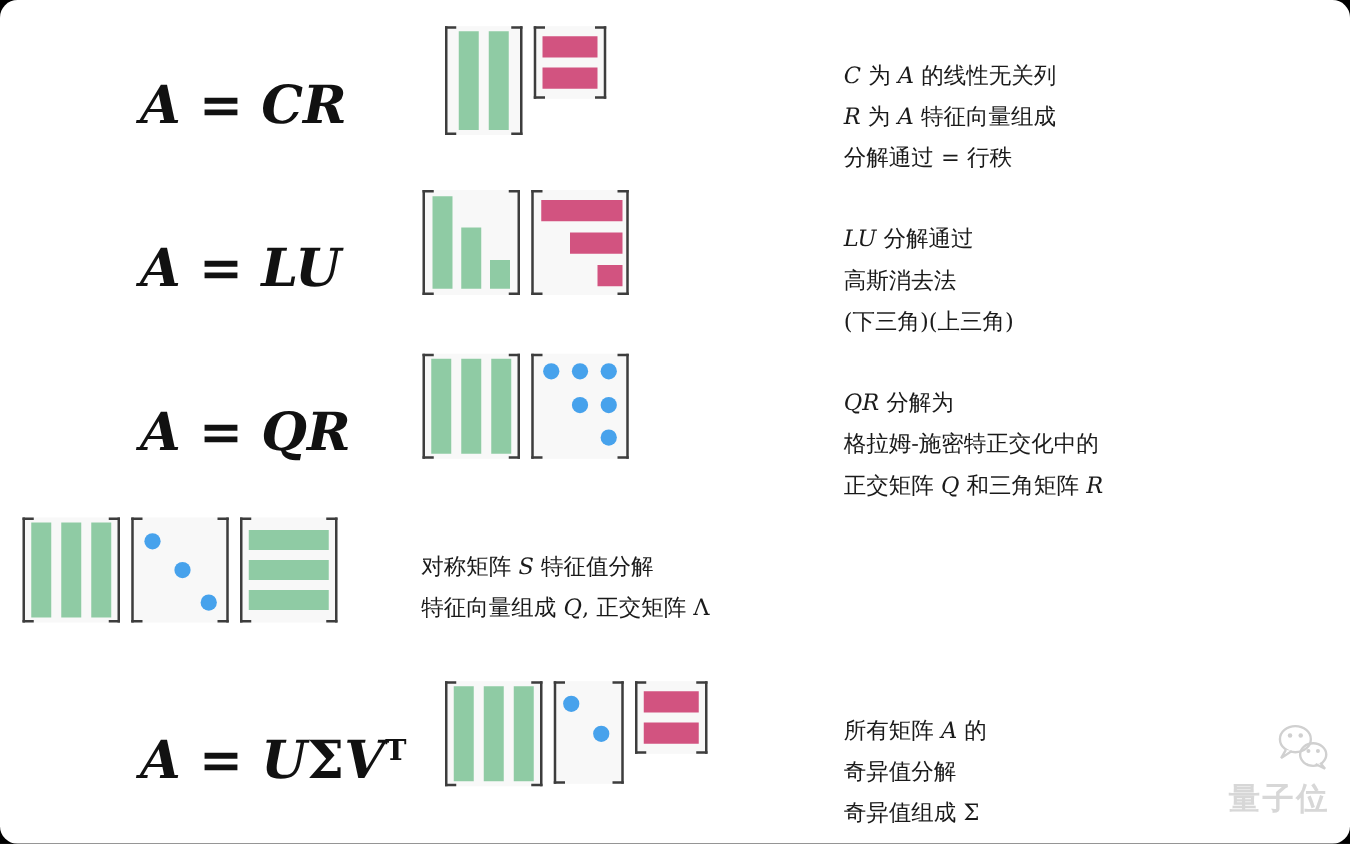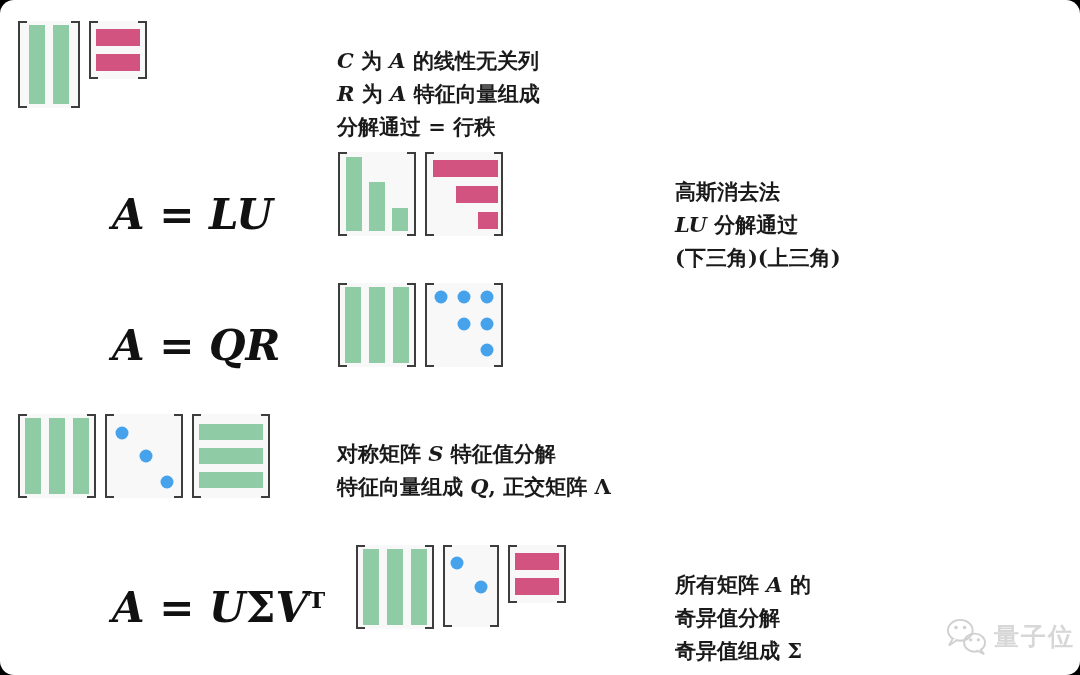--- a/index.html
+++ b/index.html
@@ -24,21 +24,21 @@
   .seg-sup{font-weight:bold;font-style:normal;font-size:55%;position:relative;top:-0.62em;}
   .diagram-col{
     width:337px;box-sizing:border-box;flex:none;
     display:flex;align-items:flex-start;gap:9px;padding-top:3px;
   }
   .frow:nth-child(1) .diagram-col,
   .frow:nth-child(4) .diagram-col,
   .frow:nth-child(5) .diagram-col{padding-left:18px;}
   .desc-col{
     flex:1;box-sizing:border-box;padding-top:26px;
-    font-size:21px;line-height:33px;color:#1a1a1a;font-weight:bold;
+    font-size:18px;line-height:33px;color:#1a1a1a;
   }
   .desc-line{white-space:nowrap;}
   .desc-line i{font-family:"DejaVu Serif", serif;font-style:italic;}
   
   .matrix{position:relative;background:#f8f8f8;flex:none;}
   .matrix::before,.matrix::after{
     content:"";position:absolute;top:0;bottom:0;width:9px;
     border:2px solid #3d3d3d;box-sizing:border-box;
   }
   .matrix::before{left:0;border-right:none;}
@@ -52,34 +52,37 @@
   .vbar{width:16px;flex:none;}
   .kind-lower-vbars{display:flex;justify-content:center;align-items:flex-end;gap:7px;padding:5px 9px;box-sizing:border-box;height:100%;}
   .kind-hbars{display:flex;flex-direction:column;justify-content:center;gap:8px;padding:8px 7px;box-sizing:border-box;height:100%;}
   .hbar{height:16px;width:100%;}
   .shape-smallsq .hbar{height:17px;}
   .kind-upper-hbars{display:flex;flex-direction:column;justify-content:center;align-items:flex-end;gap:9px;padding:6px 5px;box-sizing:border-box;height:100%;}
   .kind-upper-hbars .hbar{height:17px;}
   .dot{position:absolute;width:13px;height:13px;border-radius:50%;transform:translate(-50%,-50%);}
   
   .watermark{
-    position:absolute;right:5px;bottom:20px;
-    display:flex;align-items:center;gap:6px;
+    position:absolute;right:16px;bottom:20px;
+    display:flex;align-items:flex-end;gap:6px;flex-direction:column;
   }
   .wm-label{
     font-family:"DejaVu Sans", sans-serif;
     font-size:25px;letter-spacing:2px;color:#d7d7d7;font-weight:bold;
   }
 </style>
 </head>
 <body>
 
 <div class="figure">
 
   <div class="frow">
+    <div class="formula-col">
+        <span class="formula"><span class="seg-bi">A</span><span class="seg-b"> = </span><span class="seg-bi">CR</span></span>
+      </div>
     <div class="diagram-col">
         <div class="matrix shape-tall2">
           <div class="m-inner kind-vbars">
             <div class="vbar" style="background: rgb(143, 203, 164);"></div>
             <div class="vbar" style="background: rgb(143, 203, 164);"></div>
           </div>
         </div>
         <div class="matrix shape-smallsq">
           <div class="m-inner kind-hbars">
             <div class="hbar" style="background: rgb(210, 83, 128);"></div>
@@ -108,22 +111,22 @@
         </div>
         <div class="matrix shape-square">
           <div class="m-inner kind-upper-hbars">
             <div class="hbar" style="background: rgb(210, 83, 128); width: 95%;"></div>
             <div class="hbar" style="background: rgb(210, 83, 128); width: 62%;"></div>
             <div class="hbar" style="background: rgb(210, 83, 128); width: 30%;"></div>
           </div>
         </div>
       </div>
     <div class="desc-col">
+        <div class="desc-line"><i>LU</i><span> 分解通过</span></div>
         <div class="desc-line"><span>高斯消去法</span></div>
-        <div class="desc-line"><i>LU</i><span> 分解通过</span></div>
         <div class="desc-line"><span>(下三角)(上三角)</span></div>
       </div>
   </div>
 
   <div class="frow">
     <div class="formula-col">
         <span class="formula"><span class="seg-bi">A</span><span class="seg-b"> = </span><span class="seg-bi">QR</span></span>
       </div>
     <div class="diagram-col">
         <div class="matrix shape-square">
@@ -136,20 +139,25 @@
         <div class="matrix shape-square">
           <div class="m-inner kind-dots-upper">
             <div class="dot" style="background: rgb(71, 162, 236); left: 20%; top: 17%;"></div>
             <div class="dot" style="background: rgb(71, 162, 236); left: 50%; top: 17%;"></div>
             <div class="dot" style="background: rgb(71, 162, 236); left: 79%; top: 17%;"></div>
             <div class="dot" style="background: rgb(71, 162, 236); left: 50%; top: 49%;"></div>
             <div class="dot" style="background: rgb(71, 162, 236); left: 79%; top: 49%;"></div>
             <div class="dot" style="background: rgb(71, 162, 236); left: 79%; top: 80%;"></div>
           </div>
         </div>
+      </div>
+    <div class="desc-col">
+        <div class="desc-line"><i>QR</i><span> 分解为</span></div>
+        <div class="desc-line"><span>格拉姆-施密特正交化中的</span></div>
+        <div class="desc-line"><span>正交矩阵 </span><i>Q</i><span> 和三角矩阵 </span><i>R</i></div>
       </div>
   </div>
 
   <div class="frow">
     <div class="diagram-col">
         <div class="matrix shape-square">
           <div class="m-inner kind-vbars">
             <div class="vbar" style="background: rgb(143, 203, 164);"></div>
             <div class="vbar" style="background: rgb(143, 203, 164);"></div>
             <div class="vbar" style="background: rgb(143, 203, 164);"></div>

